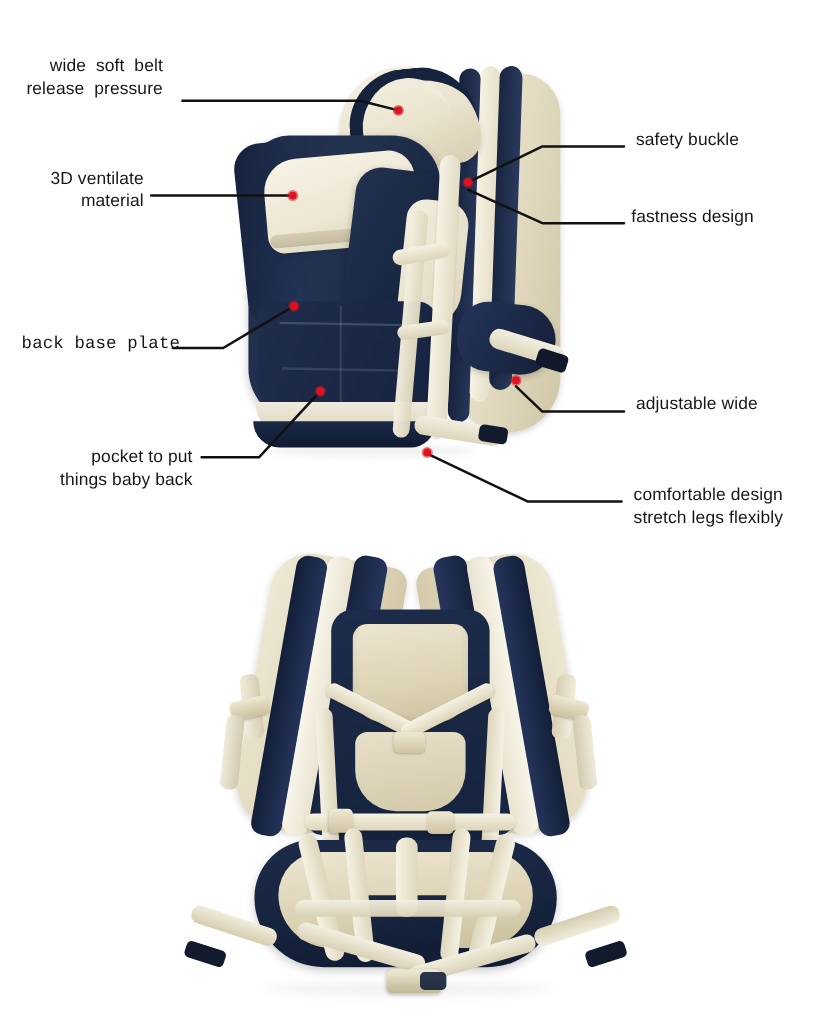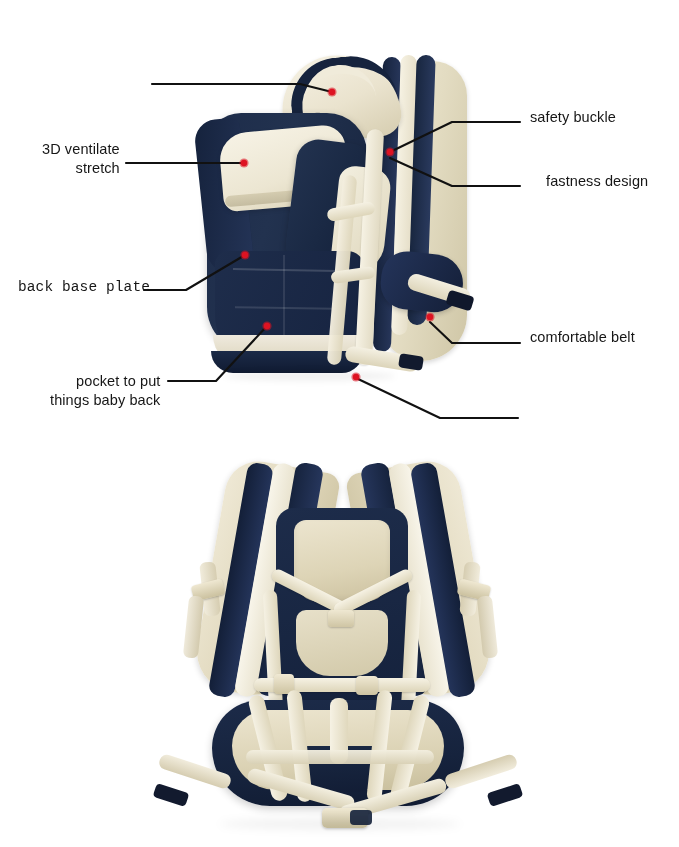--- a/index.html
+++ b/index.html
@@ -316,29 +316,33 @@
         <circle cx="267" cy="326" r="3.2" fill="#dd1322"></circle>
         <circle cx="390" cy="152" r="4.6" fill="#dd1322" opacity="0.55"></circle>
         <circle cx="390" cy="152" r="3.2" fill="#dd1322"></circle>
         <circle cx="430" cy="317" r="4.6" fill="#dd1322" opacity="0.55"></circle>
         <circle cx="430" cy="317" r="3.2" fill="#dd1322"></circle>
         <circle cx="356" cy="377" r="4.6" fill="#dd1322" opacity="0.55"></circle>
         <circle cx="356" cy="377" r="3.2" fill="#dd1322"></circle>
       </g>
   </svg>
 
+  <div class="anno l" style="left:22px;top:46px;">wide  soft  belt
+release  pressure</div>
 
   <div class="anno l" style="left:42px;top:140px;">3D ventilate
-stretch</div>
+material</div>
 
   <div class="anno l" style="left:18px;top:278px;font-family:Liberation Mono, monospace;">back base plate</div>
 
   <div class="anno l" style="left:50px;top:372px;">pocket to put
 things baby back</div>
 
   <div class="anno r" style="left:530px;top:108px;">safety buckle</div>
 
-  <div class="anno r" style="left:546px;top:172px;text-align:right;">fastness design</div>
-
-  <div class="anno r" style="left:530px;top:328px;">comfortable belt</div>
-
+  <div class="anno r" style="left:526px;top:172px;text-align:right;">fastness design</div>
+
+  <div class="anno r" style="left:530px;top:328px;">adjustable wide</div>
+
+  <div class="anno r" style="left:528px;top:404px;">comfortable design
+stretch legs flexibly</div>
 
 </div>
 
 </body></html>

